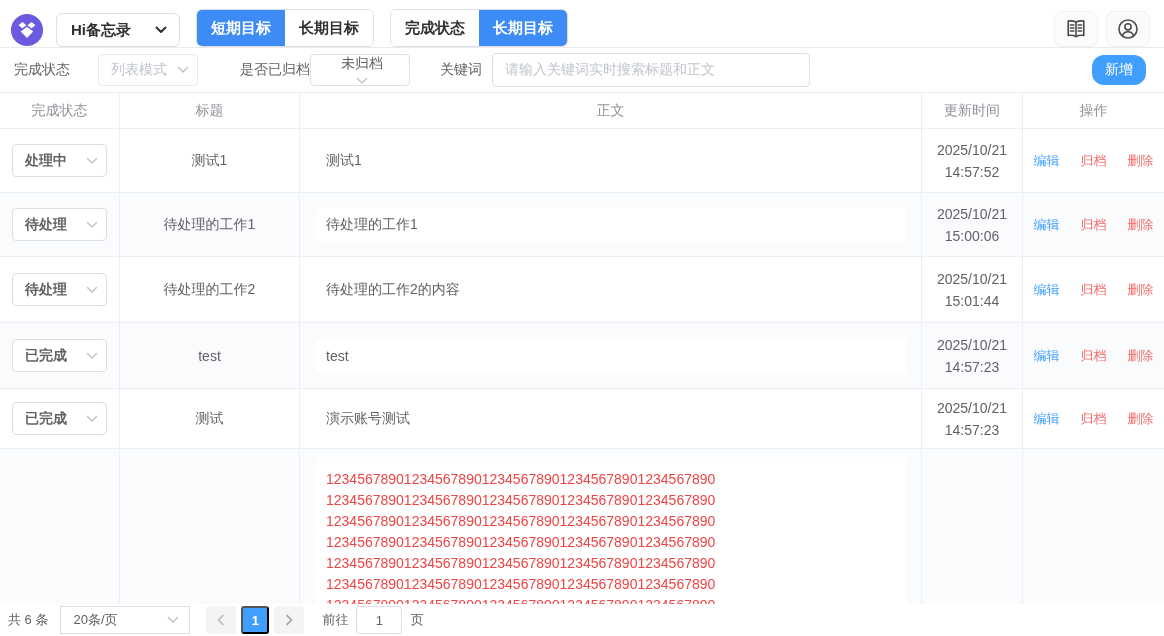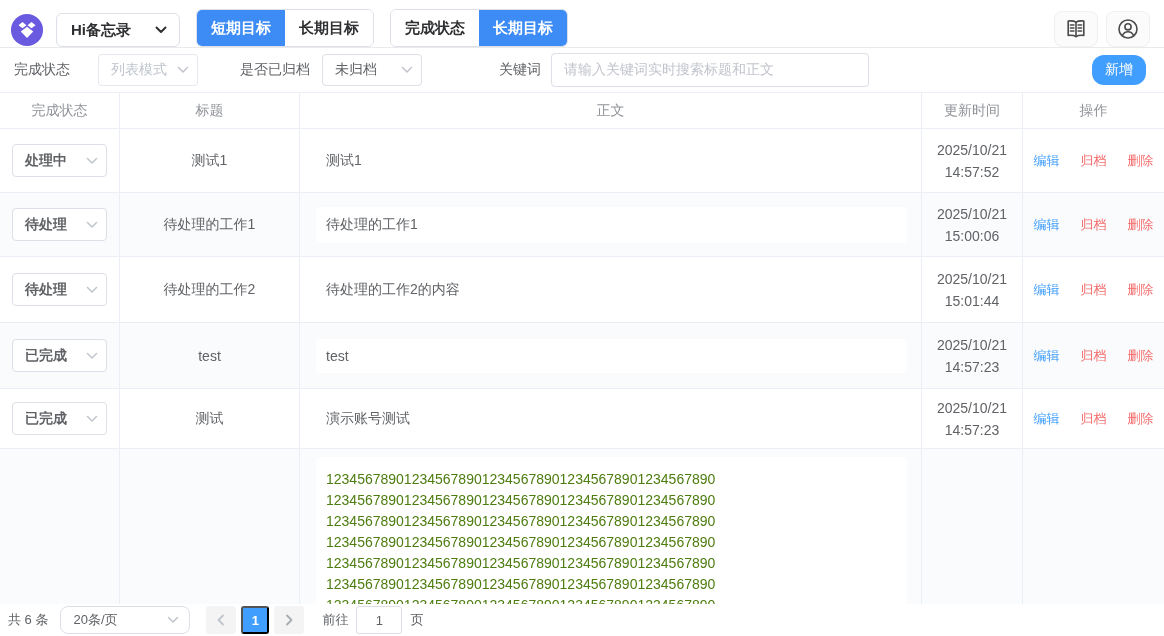--- a/index.html
+++ b/index.html
@@ -20,21 +20,21 @@
   .topbar-right { margin-left:auto; display:flex; gap:8px; }
   .icon-btn { width:44px; height:36px; display:flex; align-items:center; justify-content:center; background:#fbfbfc; border:1px solid #f0f0f2; border-radius:8px; cursor:pointer; color:#4a4a4a; }
 
   
   .filterbar { height:44px; display:flex; align-items:center; padding:0 18px 0 14px; background:#fff; }
   .flabel { font-size:14px; color:#606266; white-space:nowrap; }
   .f-sel { width:100px; height:32px; padding:0 8px 0 12px; border-radius:4px; }
   .f-sel .sel-txt { font-size:14px; color:#606266; }
   .f-sel.ph .sel-txt { color:#bfc4cc; }
   .f-sel.ph { border-color:#e4e7ed; }
-  .ml28 { margin-left:28px; } .ml42 { margin-left:42px; } .ml12 { margin-left:12px; } .ml55 { margin-left:77px; }
+  .ml28 { margin-left:28px; } .ml42 { margin-left:42px; } .ml12 { margin-left:0;flex-direction:column; } .ml55 { margin-left:30px; }
   .search { width:318px; height:34px; margin-left:10px; border:1px solid #dcdfe6; border-radius:4px; padding:0 12px; font-size:14px; color:#606266; font-family:Liberation Mono, monospace; outline:none; }
   .search::placeholder { color:#c0c4cc; }
   .add-btn { margin-left:auto; width:54px; height:30px; background:#409eff; color:#fff; font-size:14px; border:none; border-radius:12px; cursor:pointer; font-family:inherit; }
 
   
   .tbl { width:1164px; }
   .tr { display:grid; grid-template-columns:120px 180px 622px 101px 141px; border-bottom:1px solid #ebeef5; background:#fff; }
   .tr.striped { background:#fafbfc; }
   .td { border-right:1px solid #ebeef5; display:flex; align-items:center; justify-content:center; overflow:hidden; }
   .td:last-child { border-right:none; }
@@ -42,31 +42,31 @@
   .thead .td { font-size:14px; color:#909399; }
   .h64 { height:64px; } .h66 { height:66px; } .h60 { height:60px; }
   .tr.fill { height:188px; border-bottom:none; }
   .row-sel { width:95px; height:33px; padding:0 8px 0 12px; border-radius:4px; background:#fff; }
   .row-sel .sel-txt { font-size:14px; color:#606266;font-weight:bold; }
   .td-title { font-size:14px; color:#606266; text-align:center; }
   .td-content { justify-content:flex-start; }
   .content-box { background:#fff; border-radius:4px; margin:0 14px 0 16px; padding:9px 10px; width:592px; font-size:14px; color:#606266; }
   .td-content.top { align-items:flex-start; }
   .td-content.top .content-box { margin-top:8px; padding:12px 10px; height:200px; }
-  .digits-line { font-size:14px; line-height:21px; color:#4d7c0f; white-space:nowrap; }
+  .digits-line { font-size:14px; line-height:21px; color:#ef4444; white-space:nowrap; }
   .td-time { flex-direction:column; font-size:14px; color:#606266; line-height:22px; }
   .td-actions { gap:21px; }
   .alink { font-size:13px; cursor:pointer; text-decoration:none; }
   .alink.edit { color:#409eff; }
   .alink.danger { color:#f56c6c; }
 
   
   .pagebar { position:absolute; left:0; right:0; bottom:0; height:32px; background:#fff; display:flex; align-items:center; padding-left:8px; font-size:13px; color:#606266; }
   .pg-total { white-space:nowrap; }
-  .pg-size { width:130px; height:28px; margin-left:12px; padding:0 10px 0 12px; border-radius:8px; }
+  .pg-size { width:130px; height:28px; margin-left:12px; padding:0 10px 0 12px; border-radius:0; }
   .pg-size .sel-txt { font-size:13px; color:#606266; }
   .pg-btn { width:30px; height:28px; display:flex; align-items:center; justify-content:center; background:#f4f4f5; border:none; border-radius:3px; margin-left:16px; color:#c0c4cc; cursor:pointer; font-size:14px; }
   .pg-btn.next { margin-left:5px; color:#a8abb2; }
   .pg-cur { width:28px; height:28px; display:flex; align-items:center; justify-content:center; background:#409eff; color:#fff; border-radius:3px; margin-left:5px; font-size:13px; font-weight:700; cursor:pointer; }
   .pg-goto { margin-left:18px; }
   .pg-input { width:46px; height:28px; margin-left:8px; border:1px solid #dcdfe6; border-radius:3px; text-align:center; font-size:13px; color:#606266; font-family:inherit; outline:none; }
   .pg-suffix { margin-left:8px; }
   .arrow { width:10px; height:12px; }
 </style>
 </head>

